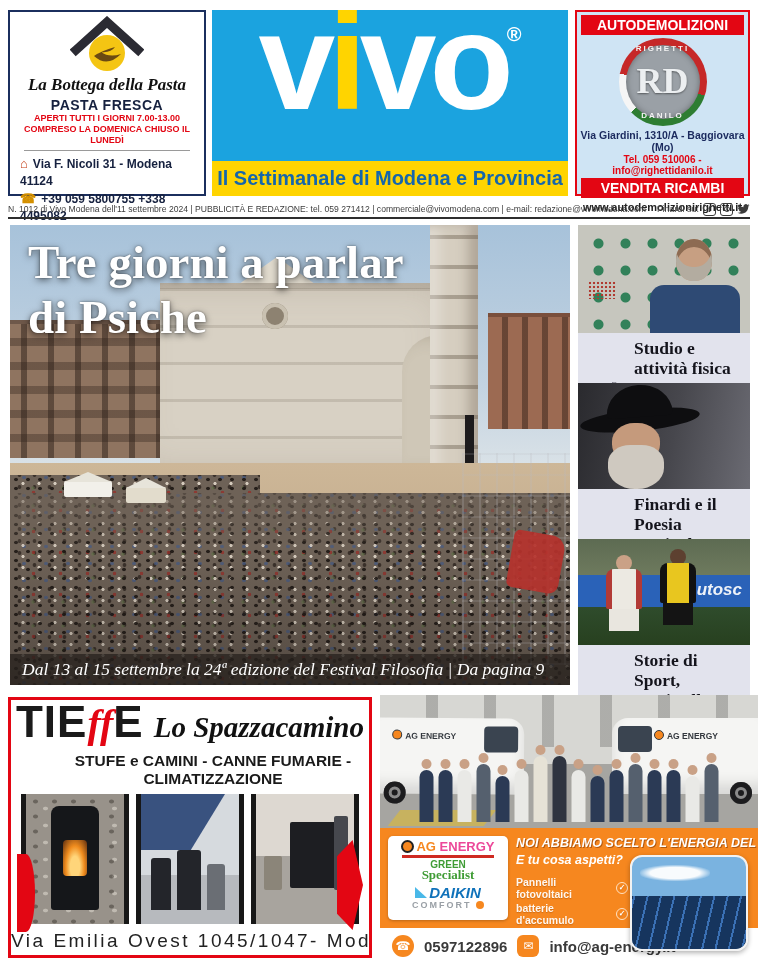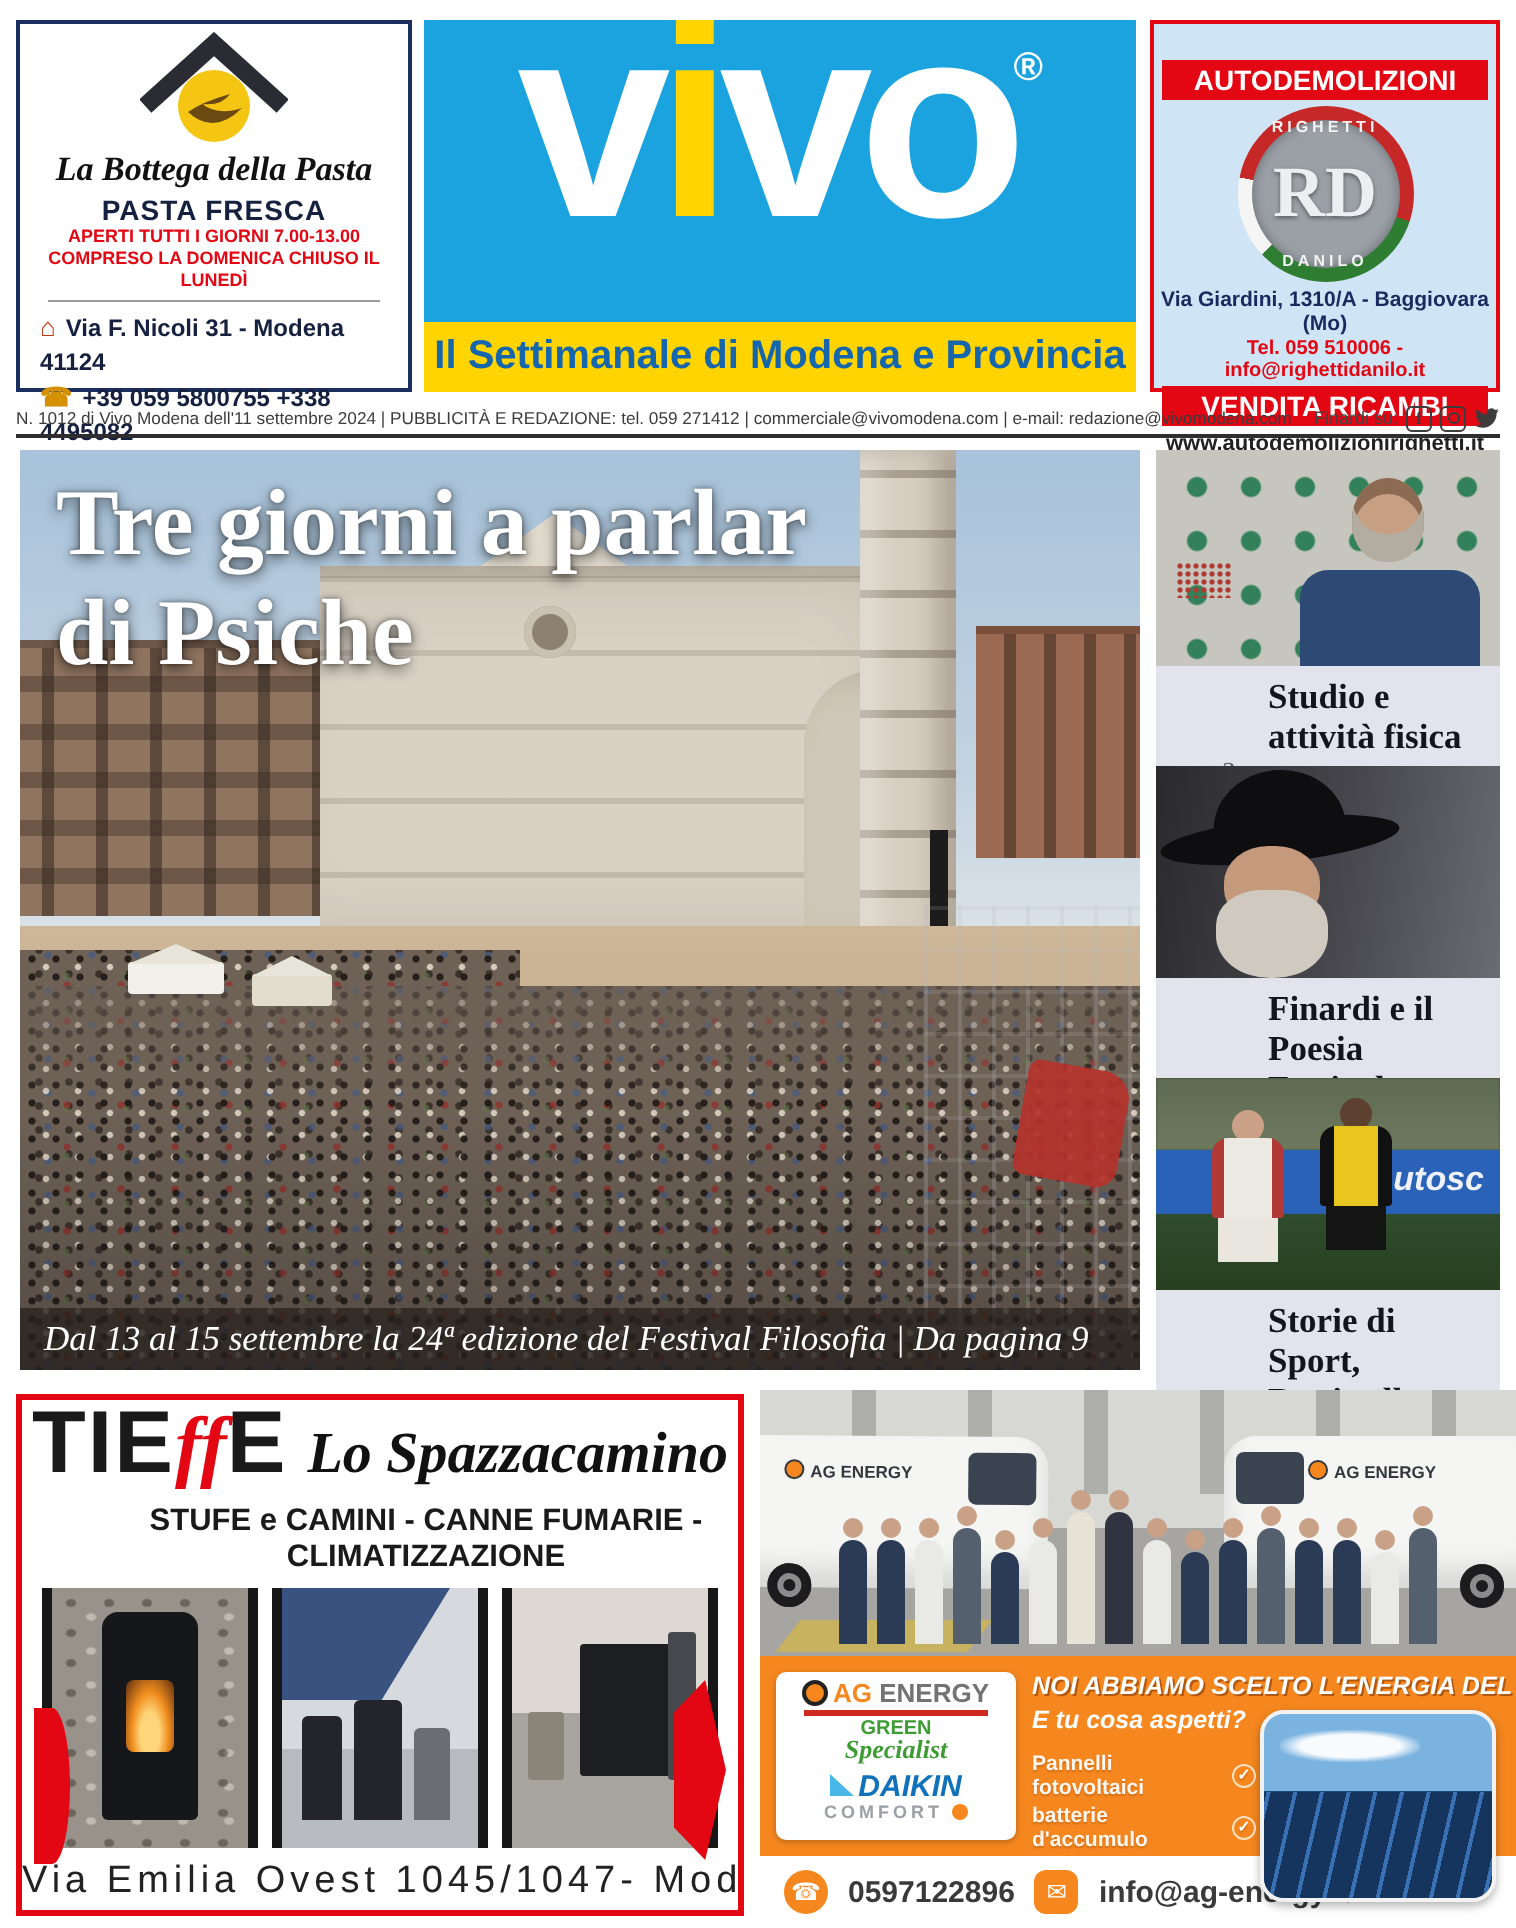--- a/index.html
+++ b/index.html
@@ -33,21 +33,21 @@
   }
   .masthead-logo .i { color:#ffd400; }
   .masthead-logo .reg { font-size:20px; letter-spacing:0; vertical-align:68px; }
   .masthead-strip {
     position:absolute; left:0; right:0; bottom:0; height:35px; background:#ffd400;
     color:#1566ac; font-weight:800; font-size:20px; text-align:center; line-height:35px;
   }
 
   .righetti-ad {
     position:absolute; left:575px; top:10px; width:175px; height:186px;
-    background:#cfe4f4; border:2px solid #e30613; text-align:center; padding-top:18px;
+    background:#cfe4f4; border:2px solid #e30613; text-align:center; padding-top:3px;
   }
   .rg-bar { background:#e30613; color:#fff; font-weight:900; font-size:14px; line-height:20px; margin:0 4px; }
   .rg-logo { position:relative; width:88px; height:88px; margin:3px auto;
     border-radius:50%; background:conic-gradient(#c62828 0 30%, #2e7d32 30% 63%, #f5f5f5 63% 78%, #c62828 78% 100%); }
   .rg-logo-inner { position:absolute; inset:7px; border-radius:50%; background:#9aa0a6;
     box-shadow:inset 0 0 6px rgba(0,0,0,.35); }
   .rg-logo-top { position:absolute; top:6px; left:0; right:0; font-size:8px; font-weight:800; letter-spacing:2px; color:#f2f2f2; }
   .rg-logo-rd { position:absolute; top:22px; left:0; right:0; font-size:36px; font-weight:800; color:#eceff1;
     text-shadow:0 1px 2px rgba(0,0,0,.45); font-family:"Liberation Serif", serif; }
   .rg-logo-bot { position:absolute; bottom:6px; left:0; right:0; font-size:8px; font-weight:800; letter-spacing:2px; color:#f2f2f2; }
@@ -229,24 +229,24 @@
   .person.lead { height:66px; background:#e6e2d6; }
   .person.lead2 { height:66px; background:#2f3440; }
   .road-mark { position:absolute; left:14px; bottom:2px; width:96px; height:16px; background:#d8b93c; transform:skewX(-38deg); opacity:.65; }
   .ag-orange { position:absolute; left:0; top:133px; width:100%; height:100px; background:#f6871f; }
   .ag-card { position:absolute; left:8px; top:8px; width:120px; height:84px; background:#fff; border-radius:5px;
     text-align:center; padding-top:3px; box-shadow:0 1px 3px rgba(0,0,0,.25); }
   .ag-brand { font-size:13px; font-weight:900; white-space:nowrap; }
   .ag-brand .circ { display:inline-block; width:13px; height:13px; border-radius:50%; background:#f6871f;
     border:2.5px solid #222; vertical-align:-2px; margin-right:2px; }
   .ag-brand .ag-txt { color:#f6871f; }
-  .ag-brand .en-txt { color:#737373;text-align:right; }
+  .ag-brand .en-txt { color:#ec4899;text-align:right; }
   .ag-redline { width:92px; height:3px; background:#cf2a21; margin:1px auto 2px auto; }
   .ag-green { color:#3f9c35; font-weight:800; font-size:10px; line-height:10px; }
-  .ag-green .script { font-family:"Liberation Serif", serif; font-style:italic; font-size:13px; font-weight:bold; }
+  .ag-green .script { font-family:"Liberation Serif", serif; font-size:13px; font-weight:bold; }
   .ag-daikin { color:#1072ba; font-weight:900; font-style:italic; font-size:15px; margin-top:4px; line-height:15px; }
   .ag-daikin .swoosh { display:inline-block; width:0; height:0; border-style:solid; border-width:11px 0 0 12px;
     border-color:transparent transparent transparent #49b8e8; vertical-align:0; margin-right:2px; }
   .ag-comfort { color:#9aa0a6; font-weight:800; font-size:9px; letter-spacing:2px; line-height:11px; }
   .ag-comfort .odot { display:inline-block; width:8px; height:8px; border-radius:50%; background:#f6871f; vertical-align:-1px; }
   .ag-right { position:absolute; left:136px; top:8px; right:6px; color:#fff; }
   .ag-headline { font-weight:900; font-style:italic; font-size:12.5px; white-space:nowrap; letter-spacing:.1px;
     text-shadow:1px 1px 0 rgba(120,50,0,.55); }
   .ag-question { font-weight:800; font-style:italic; font-size:12.5px; margin-top:3px; }
   .ag-list { position:absolute; left:0; top:40px; width:112px; }

